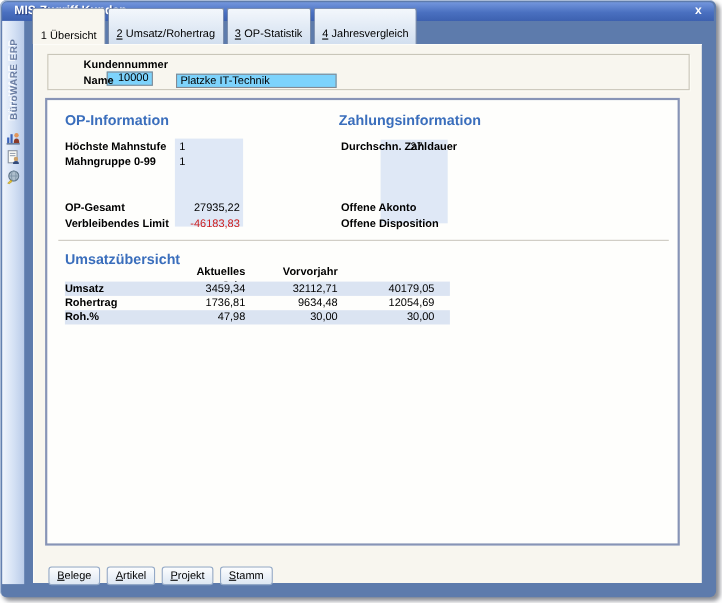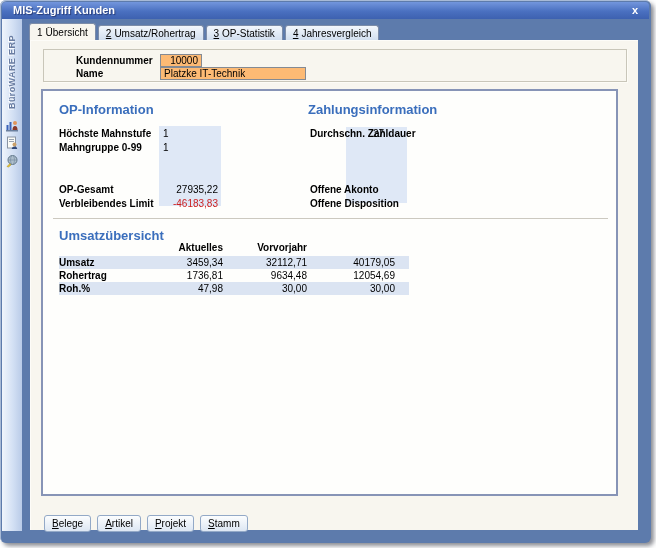--- a/index.html
+++ b/index.html
@@ -25,39 +25,39 @@
     writing-mode: vertical-rl; transform: rotate(180deg);
     font-size: 9px; font-weight: bold; letter-spacing: .4px; color: #6a7da2;
     line-height: 20px; text-shadow: -1px -1px 0 rgba(255,255,255,.85); white-space: nowrap; }
   .side-icons { position: absolute; left: 3px; top: 99px; width: 14px;
     display: flex; flex-direction: column; gap: 4px; }
   .side-icons svg { display: block; }
 
   
   .tabs { position: absolute; left: 29px; top: 23px; height: 17px; display: flex;
     gap: 2px; align-items: flex-end; }
-  .tab { height: 15px; padding: 0 7px; font-size: 10px; line-height: 15px; color: #000;
+  .tab { height: 15px; padding: 16px 7px; font-size: 10px; line-height: 15px; color: #000;
     background: linear-gradient(180deg,#f3f7fc 0%,#d2dfef 100%);
     border: 1px solid #7c8ca8; border-bottom: none; border-radius: 3px 3px 0 0;
     white-space: nowrap; }
   .tab.active { height: 17px; line-height: 17px; background: #f8f6ef; }
   .tlab { margin-left: 3px; }
   .tnum.u { text-decoration: underline; }
 
   
   .content { position: absolute; left: 30px; top: 40px; right: 13px; bottom: 13px;
     background: #f8f6ef; border-top: 1px solid #fdfcf8; border-left: 1px solid #fdfcf8; }
 
   
   .form-panel { position: absolute; left: 12px; top: 8px; width: 584px; height: 33px;
     border: 1px solid #c9c6b9; box-shadow: 1px 1px 0 #fdfcf6; }
   .frow { position: absolute; left: 32px; height: 13px; display: flex; align-items: center; }
-  .frow.f1 { top: 4px; } .frow.f2 { top: 17px; }
+  .frow.f1 { top: 4px; flex-direction: column; } .frow.f2 { top: 17px; }
   .frow label { width: 84px; font-size: 10px; font-weight: bold; color: #000; }
-  .in { border: 1px solid #848a93; background: #fdba74; font-family: inherit;
+  .in { border: 1px solid #848a93; background: #7dd3fc; font-family: inherit;
     font-size: 10px; height: 13px; padding: 0 3px; color: #000; }
   .in-num { width: 42px; text-align: right; }
   .in-name { width: 146px; }
 
   
   .main-panel { position: absolute; left: 10px; top: 48px; width: 577px; height: 407px;
     background: #fefefc; border: 2px solid #8794b6; }
 
   .sec-h { position: absolute; font-size: 13px; font-weight: bold; color: #3a6ebc; }
   .h-op   { left: 16px;  top: 11px; }

